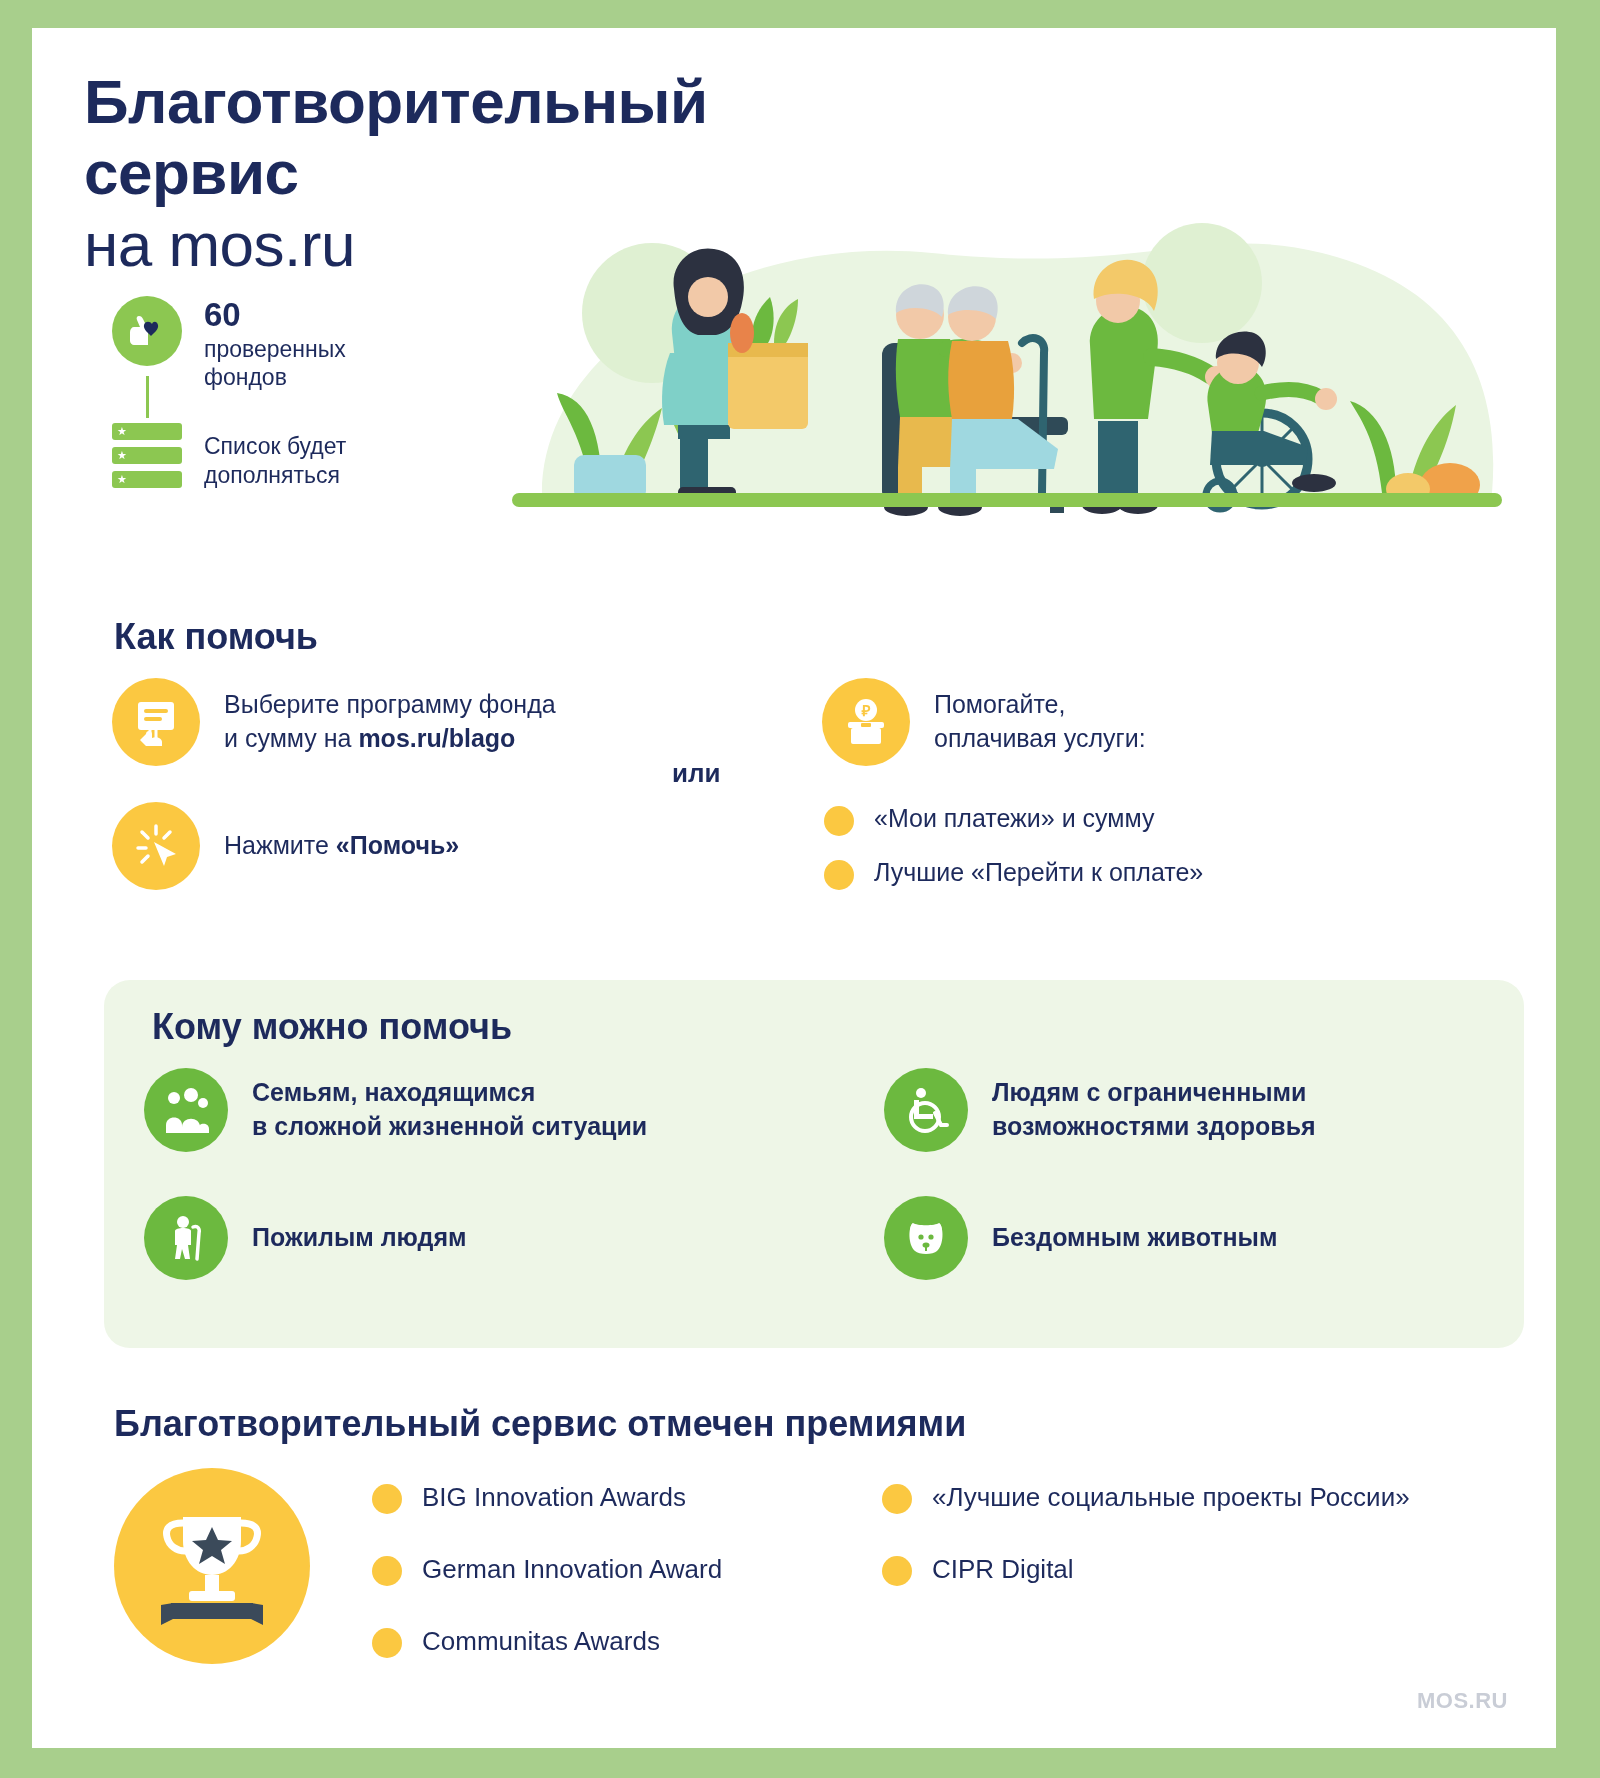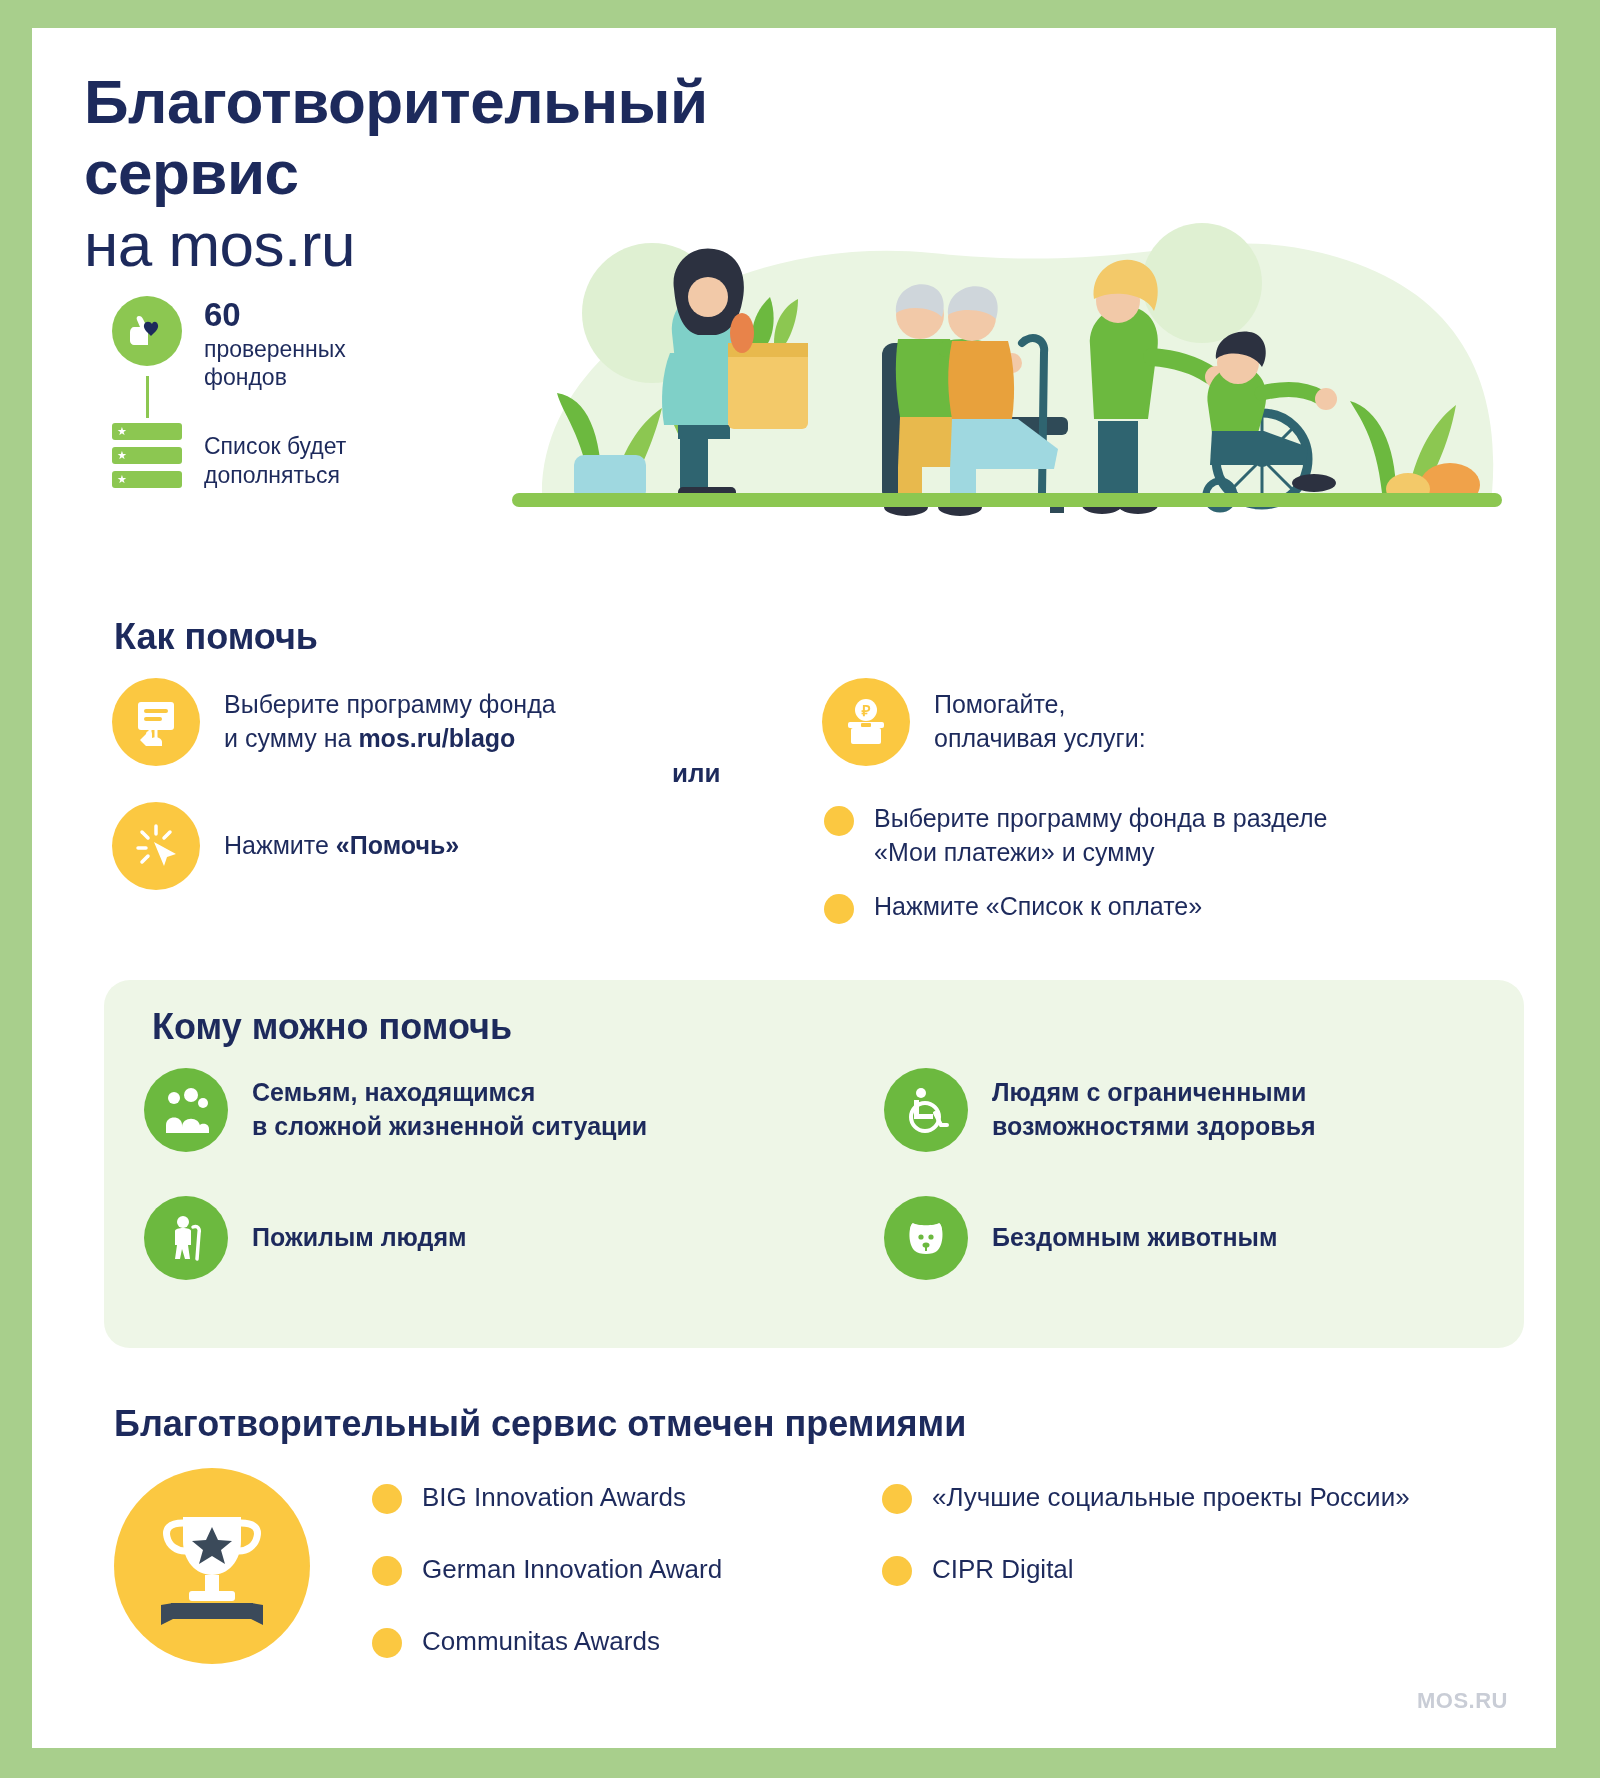--- a/index.html
+++ b/index.html
@@ -361,27 +361,26 @@
         </div>
         <div class="row-text">
           <div>Помогайте,</div>
           <div>оплачивая услуги:</div>
         </div>
       </div>
       <div class="bullet-list">
         <div class="bullet-row">
           <div class="dot"></div>
           <div class="bullet-text">
-            <div>Выберите программу фонда в разделе</div>
             <div>«Мои платежи» и сумму</div>
           </div>
         </div>
         <div class="bullet-row">
           <div class="dot"></div>
-          <div class="bullet-text">Нажмите «Список к оплате»</div>
+          <div class="bullet-text">Лучшие «Перейти к оплате»</div>
         </div>
       </div>
     </div>
 
     <div class="panel"></div>
     <div class="sec-title panel-title">Кому можно помочь</div>
 
     <div class="who-grid">
       <div class="who-item">
         <div class="circle-green-lg">

